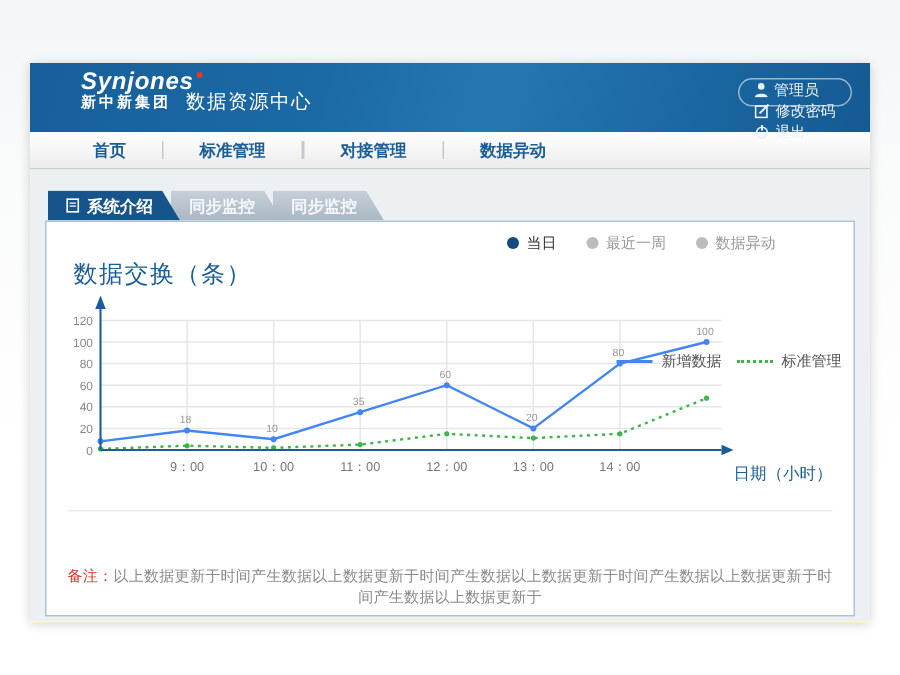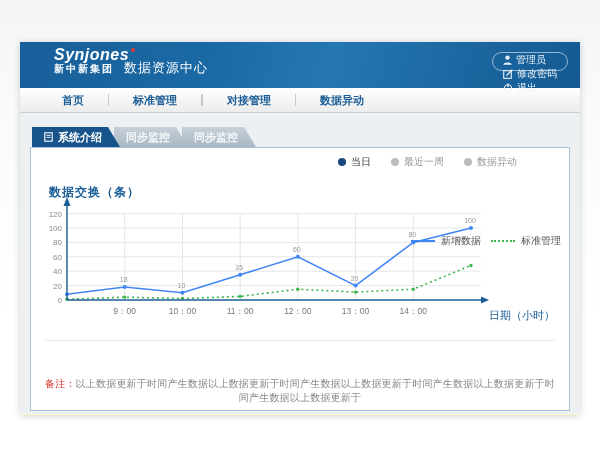--- a/index.html
+++ b/index.html
@@ -55,21 +55,21 @@
     background:#fff; border:1px solid #a9c4d9;
   }
   
   .filter-group { position:absolute; top:7px; right:52px; display:flex; gap:20px; align-items:flex-end; }
   .radio-item { display:flex; align-items:center; gap:5px; font-size:10px; cursor:pointer; }
   .radio-dot { width:8px; height:8px; border-radius:50%; }
   .radio-item.sel .radio-dot { background:#16497f; }
   .radio-item.unsel .radio-dot { background:#bcbcbc; }
   .radio-item.sel  { color:#333; }
   .radio-item.unsel{ color:#999; }
-  .y-axis-title { position:absolute; left:18px; top:36px; font-size:12px; font-weight:bold; color:#1b5e97; letter-spacing:1px; }
+  .y-axis-title { position:absolute; left:18px; top:25px; font-size:16px; font-weight:normal; color:#1b5e97; letter-spacing:1px; }
   .chart-wrap { position:absolute; left:10px; top:42px; }
   .x-axis-title { position:absolute; right:14px; top:160px; font-size:11px; font-weight:normal; color:#1b5e97; }
   .chart-legend { position:absolute; right:8px; top:86px; display:flex; gap:10px; }
   .legend-row { display:flex; align-items:center; gap:6px; font-size:10px; color:#555; }
   .legend-line-solid  { width:24px; height:0; border-top:2px solid #4285f4; }
   .legend-line-dotted { width:24px; height:0; border-top:2px dotted #3cb54a; }
   .note-section {
     position:absolute; left:14px; right:14px; top:192px;
     border-top:1px solid #ececec; padding-top:36px; text-align:center;
     font-size:10px; color:#8a8a8a; letter-spacing:.2px;

